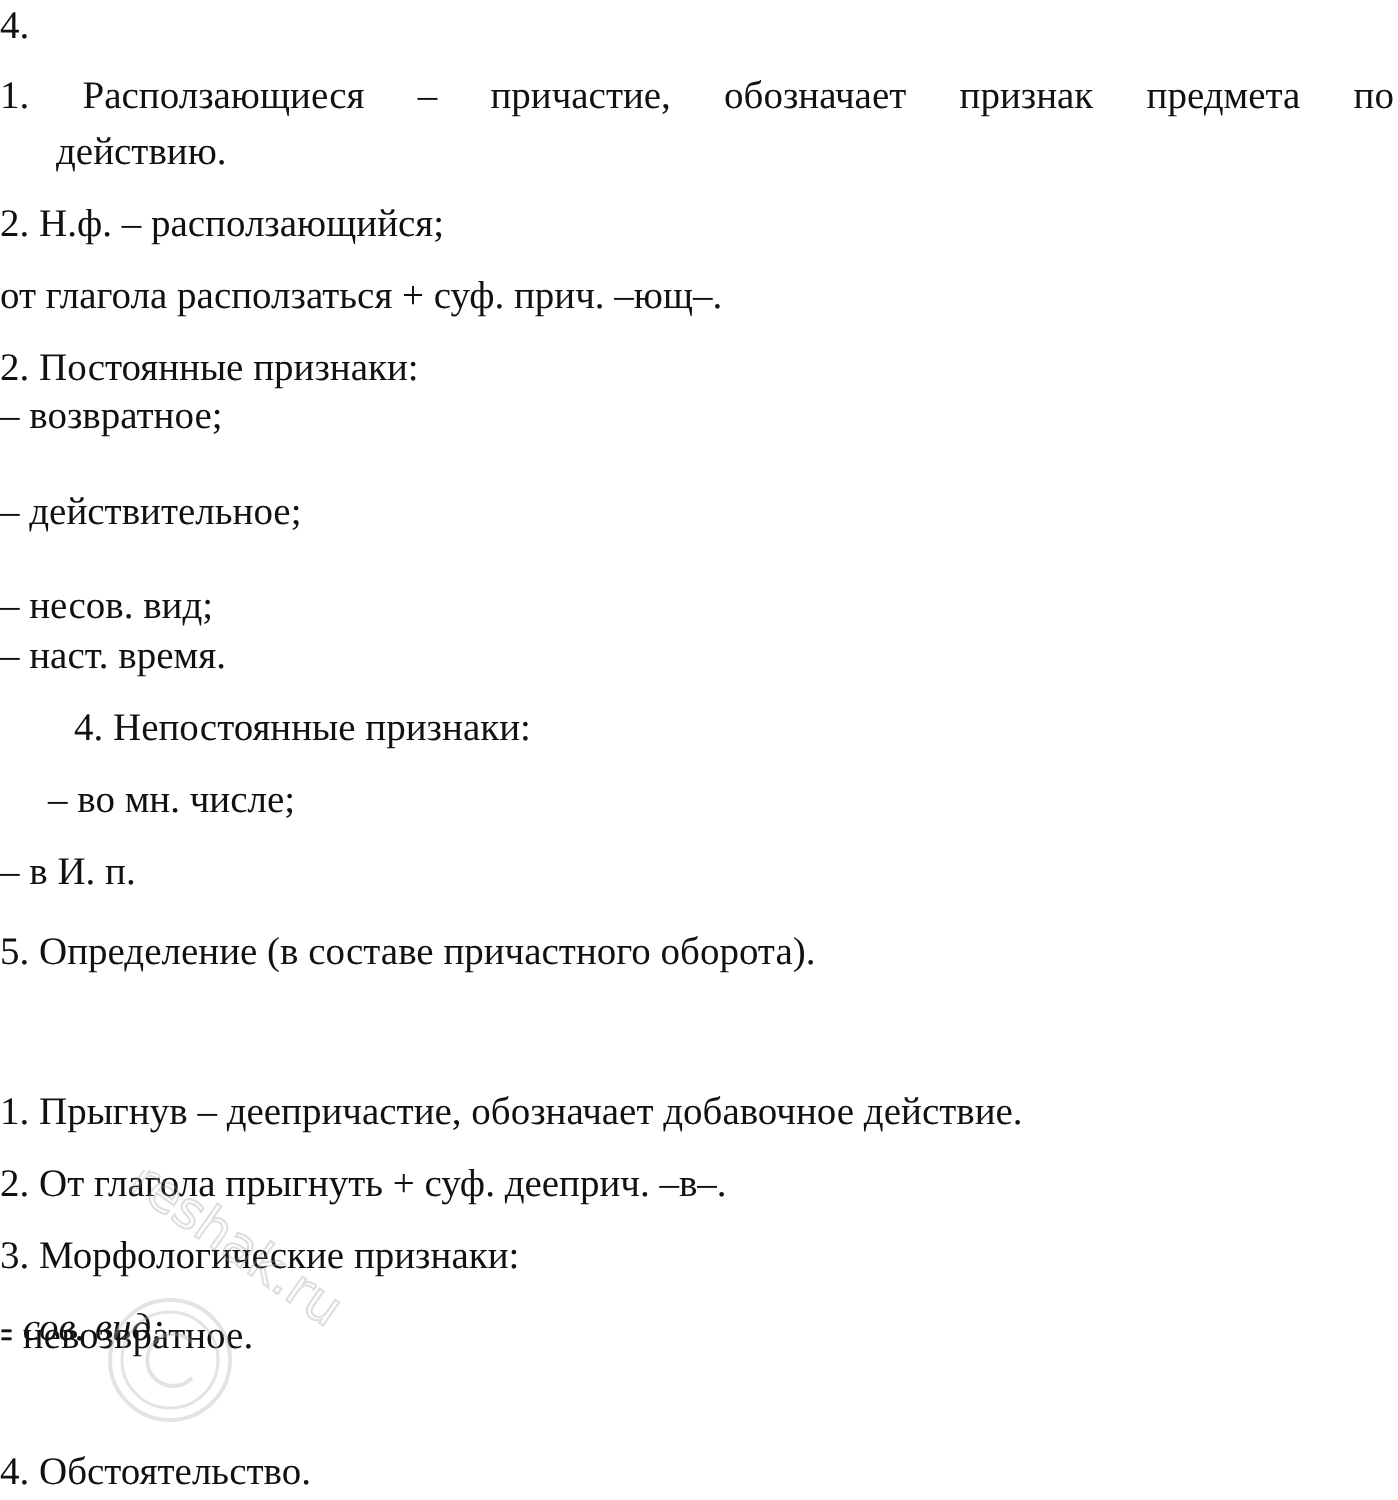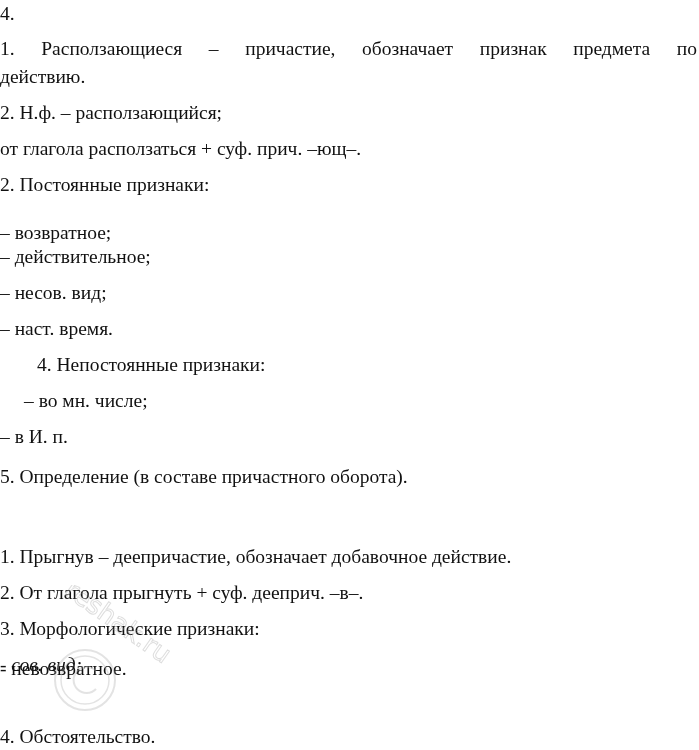--- a/index.html
+++ b/index.html
@@ -44,27 +44,27 @@
       opacity: 0.35;
     }
   </style>
 </head>
 <body>
 
 <div class="doc">
   <div class="line" style="top:2px;">4.</div>
 
   <div class="line justified" style="top:37px;">1. Расползающиеся – причастие, обозначает признак предмета по</div>
-  <div class="line" style="top:65px;">действию.</div>
+  <div class="line" style="top:65px;margin-left:28px;">действию.</div>
   <div class="line" style="top:101px;">2. Н.ф. – расползающийся;</div>
   <div class="line" style="top:137px;">от глагола расползаться + суф. прич. –ющ–.</div>
   <div class="line" style="top:173px;">2. Постоянные признаки:</div>
-  <div class="line" style="top:221px;">– возвратное;</div>
+  <div class="line" style="top:197px;">– возвратное;</div>
   <div class="line" style="top:245px;">– действительное;</div>
-  <div class="line" style="top:281px;">– несов. вид;</div>
+  <div class="line" style="top:292px;">– несов. вид;</div>
   <div class="line" style="top:317px;">– наст. время.</div>
   <div class="line" style="top:353px;padding-left:37px;">4. Непостоянные признаки:</div>
   <div class="line" style="top:389px;padding-left:24px;">– во мн. числе;</div>
   <div class="line" style="top:425px;">– в И. п.</div>
   <div class="line" style="top:465px;">5. Определение (в составе причастного оборота).</div>
 
   <div class="line" style="top:545px;">1. Прыгнув – деепричастие, обозначает добавочное действие.</div>
   <div class="line" style="top:581px;">2. От глагола прыгнуть + суф. дееприч. –в–.</div>
   <div class="line" style="top:617px;">3. Морфологические признаки:</div>
   <div class="line" style="top:653px;font-style:italic;">- сов. вид;</div>

